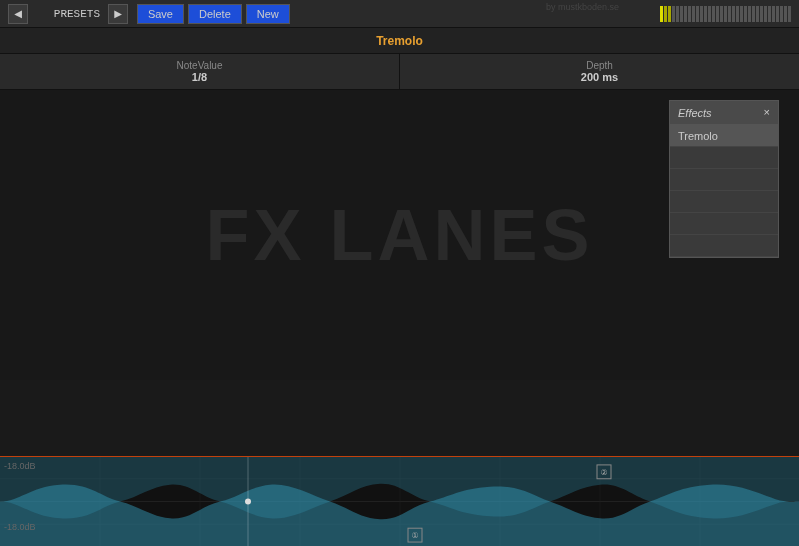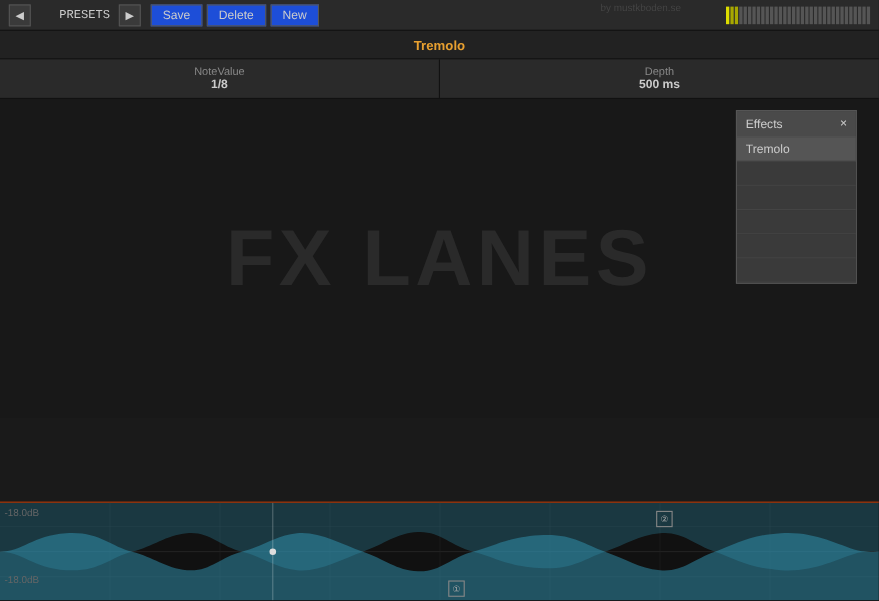--- a/index.html
+++ b/index.html
@@ -164,20 +164,21 @@
       height: 24px;
       display: flex;
       align-items: center;
       justify-content: space-between;
       padding: 0 8px;
       border-bottom: 1px solid #555;
     }
     #effects-title {
       color: #ccc;
       font-size: 11px;
+      font-style: italic;
     }
     #effects-close {
       color: #ccc;
       font-size: 11px;
       cursor: pointer;
       background: none;
       border: none;
       line-height: 1;
     }
     .effect-item {
@@ -305,21 +306,21 @@
   <span>Tremolo</span>
 </div>
 
 <div id="params-bar">
     <div class="param-item">
       <span class="param-name">NoteValue</span>
       <span class="param-value">1/8</span>
     </div>
     <div class="param-item">
       <span class="param-name">Depth</span>
-      <span class="param-value">500 ms</span>
+      <span class="param-value">200 ms</span>
     </div>
   </div>
 
 <div id="main-area">
   <div id="fx-lanes-bg">FX LANES</div>
 
   <div id="effects-panel">
     <div id="effects-header">
       <span id="effects-title">Effects</span>
       <button id="effects-close">×</button>

